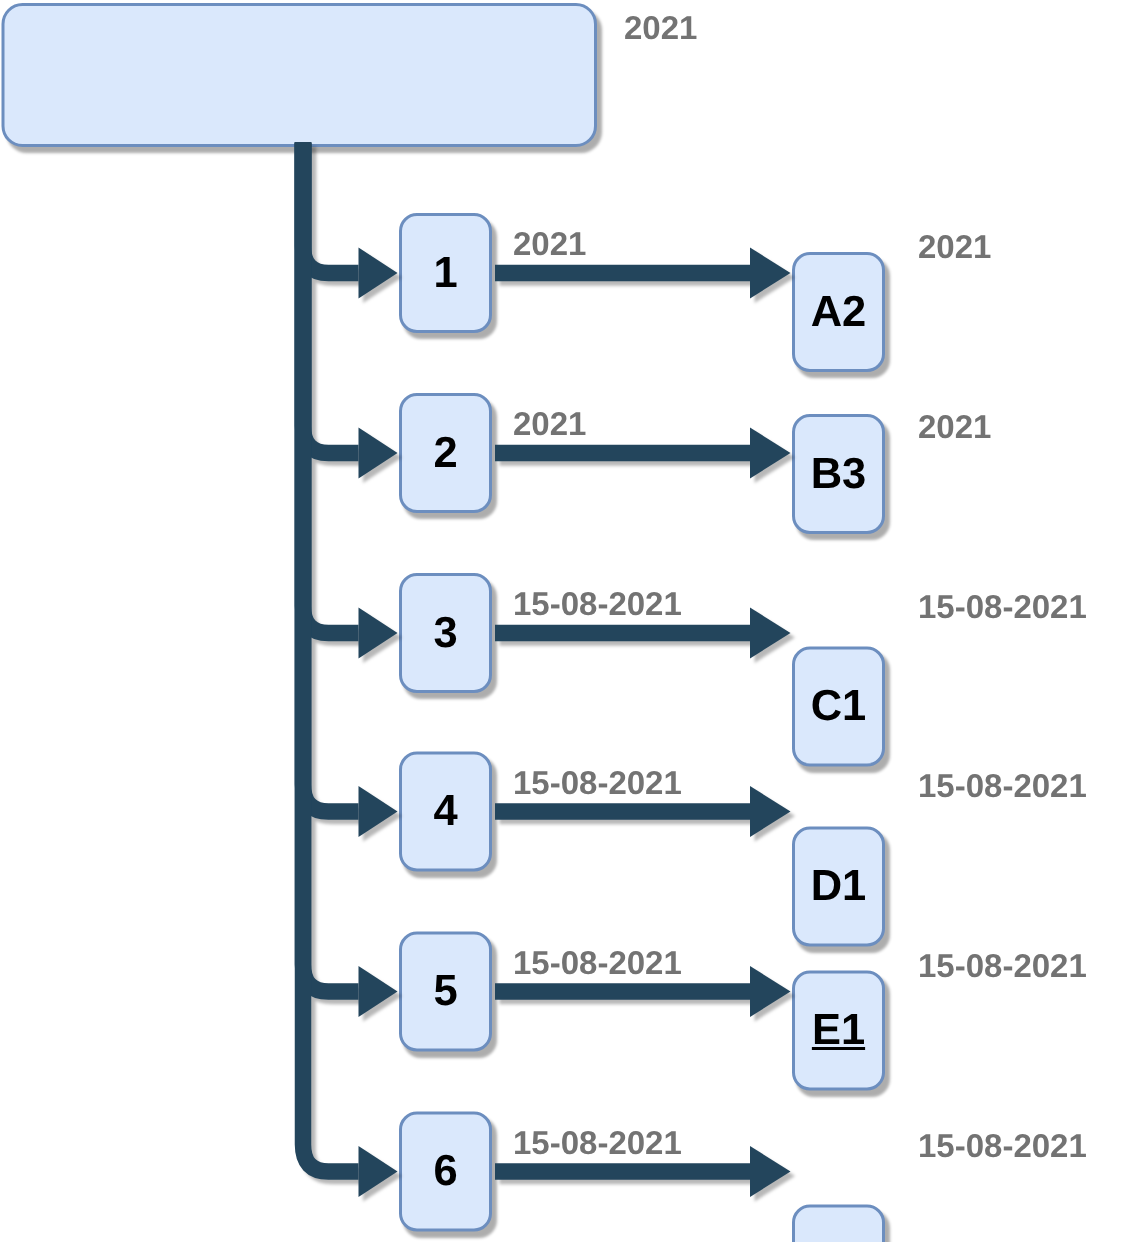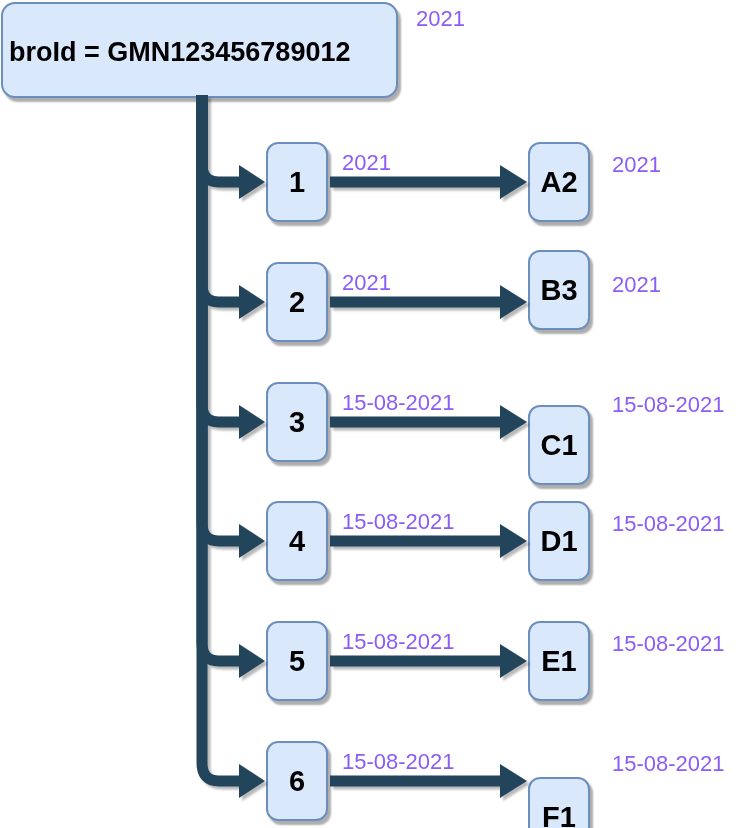--- a/index.html
+++ b/index.html
@@ -53,28 +53,30 @@
     left: 266px;
     width: 62px; height: 80px;
     border-radius: 12px;
     font-size: 29px;
   }
   .target-node {
     left: 528px;
     width: 62px; height: 80px;
     border-radius: 12px;
     font-size: 29px;
+    margin-top: 26px;
   }
   .lbl {
     position: absolute;
     font-size: 22px;
     line-height: 24px;
-    color: #8b5cf6;
+    color: #737373;
     white-space: nowrap;
     z-index: 1;
+    font-weight: bold;
   }
   .root-year-label { left: 416px; top: 7px; }
 </style>
 </head>
 <body>
 
 <div class="stage">
 
   <svg class="edges" width="750" height="828" viewBox="0 0 750 828">
       <path d="M 202 95 L 202 164 Q 202 182 219 182 L 239 182" fill="none" stroke="#23455c" stroke-width="11"></path>
@@ -97,44 +99,43 @@
       <polygon points="239,644 265,661 239,678" fill="#23455c"></polygon>
       <path d="M 330 661 L 500 661" fill="none" stroke="#23455c" stroke-width="11"></path>
       <polygon points="500,644 527,661 500,678" fill="#23455c"></polygon>
       <path d="M 202 95 L 202 763 Q 202 781 219 781 L 239 781" fill="none" stroke="#23455c" stroke-width="11"></path>
       <polygon points="239,764 265,781 239,798" fill="#23455c"></polygon>
       <path d="M 330 781 L 500 781" fill="none" stroke="#23455c" stroke-width="11"></path>
       <polygon points="500,764 527,781 500,798" fill="#23455c"></polygon>
     </svg>
 
   <div class="node root-node">
-    <div>broId = GMN123456789012</div>
   </div>
 
   <div class="lbl root-year-label">2021</div>
 
   <div id="rows">
       <div class="node tube-node" style="top: 142px;">1</div>
       <div class="node target-node" style="top: 142px;">A2</div>
       <div class="lbl" style="left: 342px; top: 151px;">2021</div>
       <div class="lbl" style="left: 612px; top: 153px;">2021</div>
       <div class="node tube-node" style="top: 262px;">2</div>
       <div class="node target-node" style="top: 250px;">B3</div>
       <div class="lbl" style="left: 342px; top: 271px;">2021</div>
       <div class="lbl" style="left: 612px; top: 273px;">2021</div>
       <div class="node tube-node" style="top: 382px;">3</div>
       <div class="node target-node" style="top: 405px;">C1</div>
       <div class="lbl" style="left: 342px; top: 391px;">15-08-2021</div>
       <div class="lbl" style="left: 612px; top: 393px;">15-08-2021</div>
       <div class="node tube-node" style="top: 501px;">4</div>
-      <div class="node target-node" style="top: 501px;">D1</div>
+      <div class="node target-node" style="top: 525px;">D1</div>
       <div class="lbl" style="left: 342px; top: 510px;">15-08-2021</div>
       <div class="lbl" style="left: 612px; top: 512px;">15-08-2021</div>
       <div class="node tube-node" style="top: 621px;">5</div>
-      <div class="node target-node" style="top: 621px;">E1</div>
+      <div class="node target-node" style="top: 621px; text-decoration: underline;">E1</div>
       <div class="lbl" style="left: 342px; top: 630px;">15-08-2021</div>
       <div class="lbl" style="left: 612px; top: 632px;">15-08-2021</div>
       <div class="node tube-node" style="top: 741px;">6</div>
       <div class="node target-node" style="top: 777px;">F1</div>
       <div class="lbl" style="left: 342px; top: 750px;">15-08-2021</div>
       <div class="lbl" style="left: 612px; top: 752px;">15-08-2021</div>
     </div>
 </div>
 
 </body></html>

